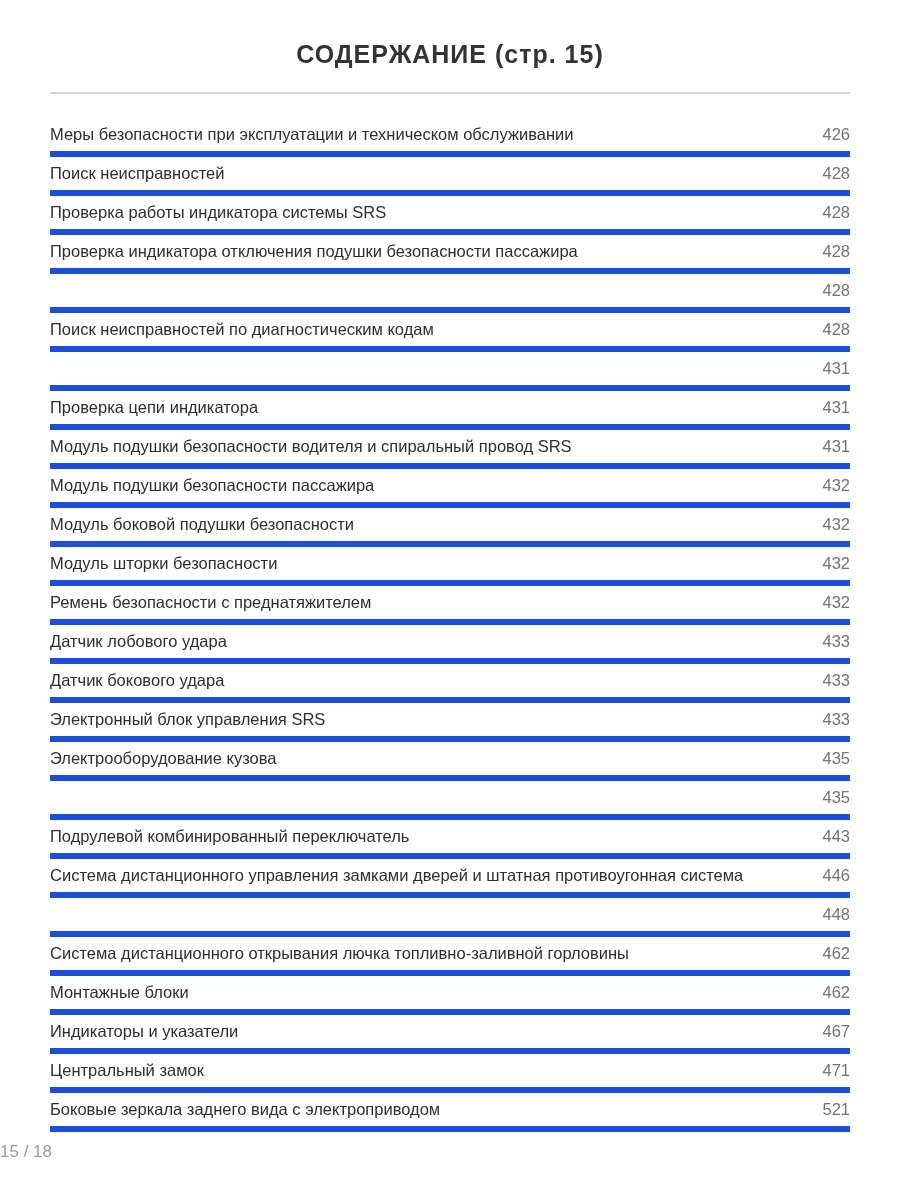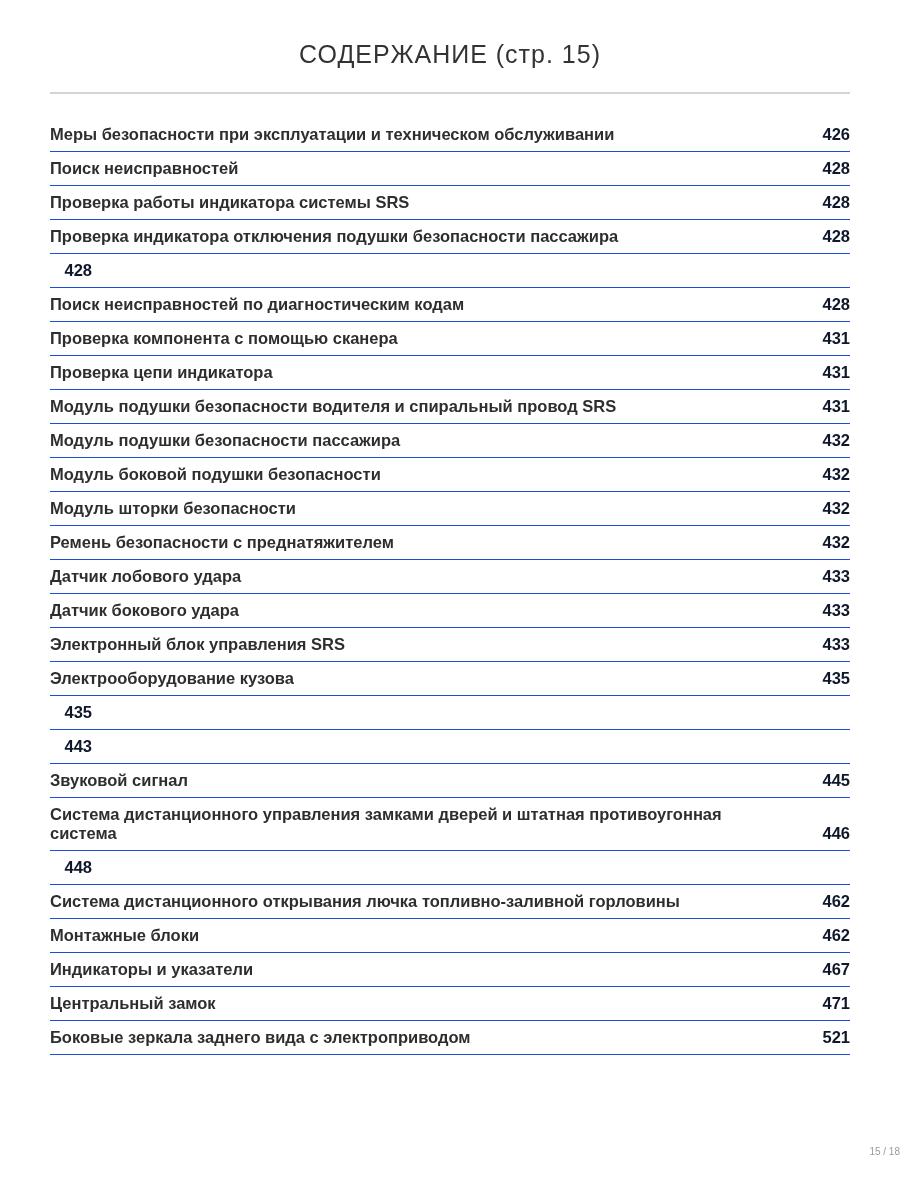--- a/index.html
+++ b/index.html
@@ -14,65 +14,64 @@
   }
   .page {
     padding: 0 50px;
   }
   .toc-title {
     margin: 0;
     padding-top: 40px;
     text-align: center;
     font-size: 25px;
     line-height: 28px;
-    font-weight: normal;
+    font-weight: bold;
     letter-spacing: 1px;
     color: #333333;
   }
   .title-divider {
     border: none;
     border-top: 2px solid #d4d4d4;
     margin: 24px 0 0 0;
     height: 0;
   }
   .toc-list {
     margin-top: 24px;
   }
   .toc-row {
     display: flex;
     align-items: flex-end;
-    justify-content: space-between;
+    justify-content: flex-end;
     padding: 7px 0 7px 0;
-    border-bottom: 1px solid #1d4ed8;
+    border-bottom: 6px solid #1d4ed8;
     cursor: pointer;
-    font-weight: bold;
   }
   .toc-label {
     flex: 1 1 auto;
     font-size: 16.5px;
     line-height: 19px;
     color: #2e2e2e;
     padding-right: 28px;
   }
   .toc-page {
     flex: 0 0 auto;
     font-size: 16.5px;
     line-height: 19px;
-    color: #0f172a;
+    color: #737373;
     min-width: 42px;
     text-align: right;
     white-space: nowrap;
   }
   .page-footer {
     position: absolute;
     left: 0;
     right: 0;
     bottom: 40px;
-    text-align: right;
-    font-size: 10px;
+    text-align: left;
+    font-size: 17px;
     line-height: 17px;
     color: #9b9b9b;
   }
 </style>
 </head>
 <body>
 
 <div class="page">
 
   <h1 class="toc-title">СОДЕРЖАНИЕ (стр. 15)</h1>
@@ -97,21 +96,20 @@
     <span class="toc-page">428</span>
   </div>
       <div class="toc-row">
     <span class="toc-page">428</span>
   </div>
       <div class="toc-row">
     <span class="toc-label">Поиск неисправностей по диагностическим кодам</span>
     <span class="toc-page">428</span>
   </div>
       <div class="toc-row">
-    <span class="toc-label">Проверка компонента с помощью сканера</span>
     <span class="toc-page">431</span>
   </div>
       <div class="toc-row">
     <span class="toc-label">Проверка цепи индикатора</span>
     <span class="toc-page">431</span>
   </div>
       <div class="toc-row">
     <span class="toc-label">Модуль подушки безопасности водителя и спиральный провод SRS</span>
     <span class="toc-page">431</span>
   </div>
@@ -144,25 +142,22 @@
     <span class="toc-page">433</span>
   </div>
       <div class="toc-row">
     <span class="toc-label">Электрооборудование кузова</span>
     <span class="toc-page">435</span>
   </div>
       <div class="toc-row">
     <span class="toc-page">435</span>
   </div>
       <div class="toc-row">
+    <span class="toc-label">Подрулевой комбинированный переключатель</span>
     <span class="toc-page">443</span>
-  </div>
-      <div class="toc-row">
-    <span class="toc-label">Звуковой сигнал</span>
-    <span class="toc-page">445</span>
   </div>
       <div class="toc-row">
     <span class="toc-label">Система дистанционного управления замками дверей и штатная противоугонная система</span>
     <span class="toc-page">446</span>
   </div>
       <div class="toc-row">
     <span class="toc-page">448</span>
   </div>
       <div class="toc-row">
     <span class="toc-label">Система дистанционного открывания лючка топливно-заливной горловины</span>

